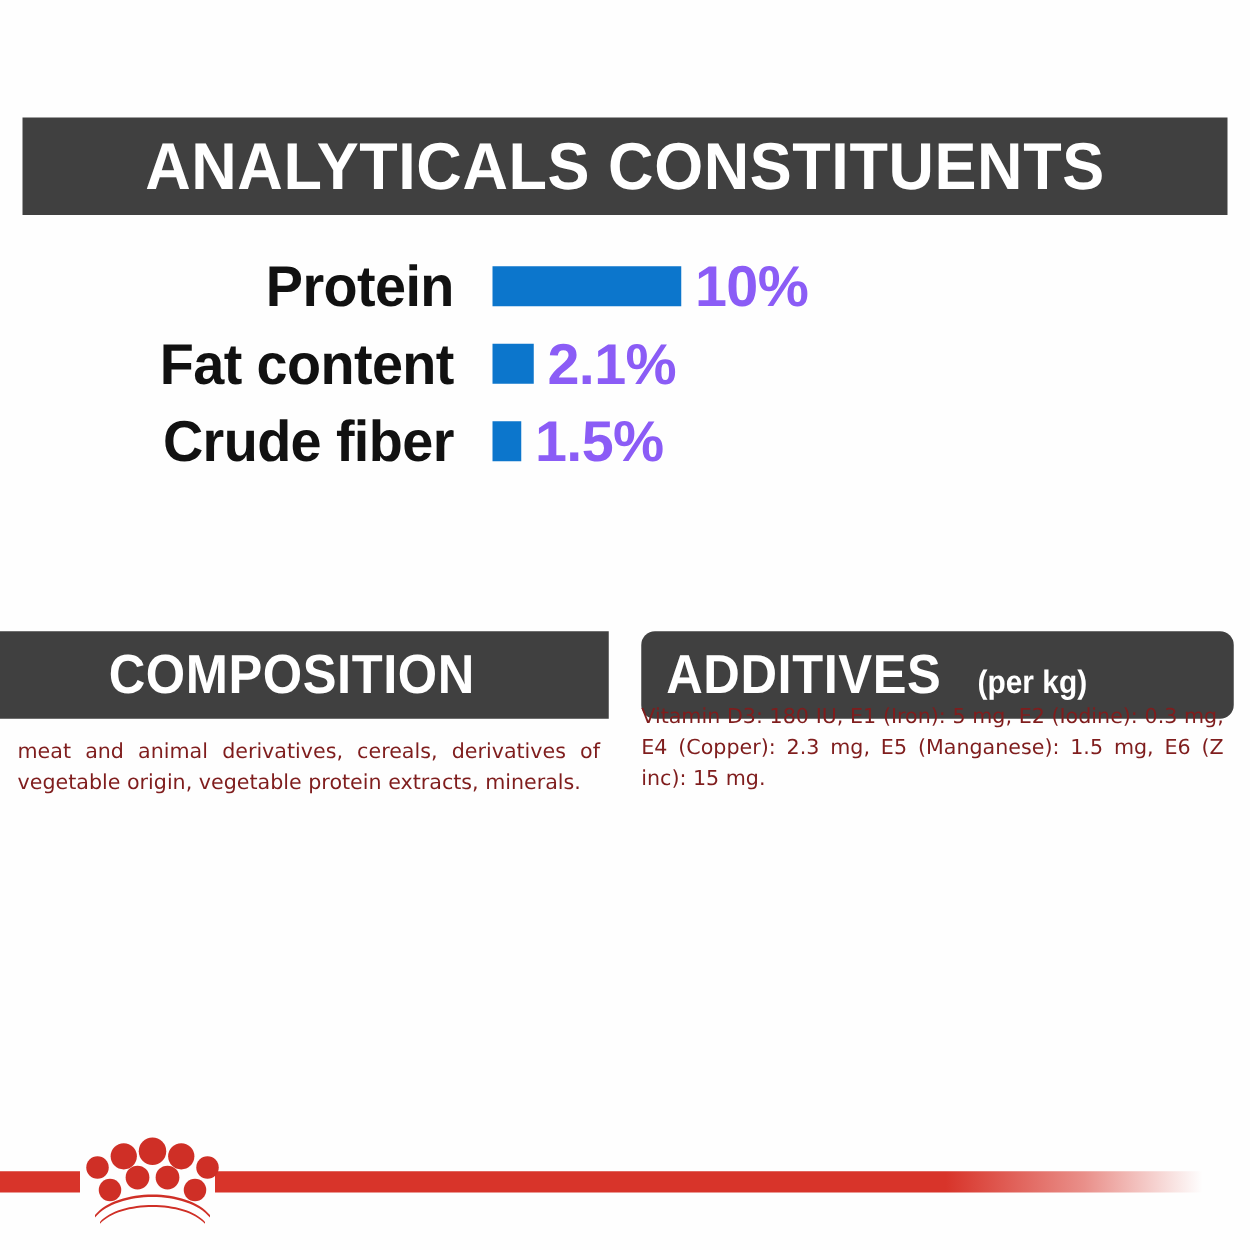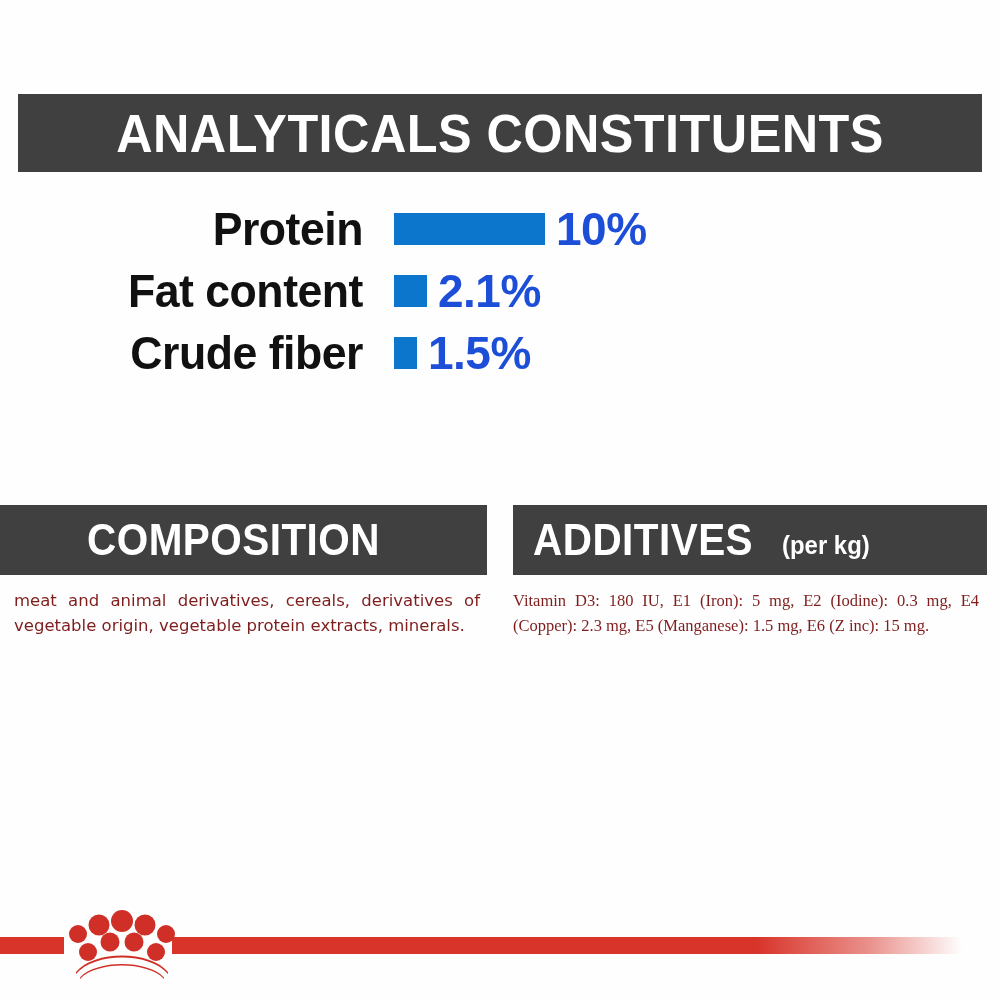--- a/index.html
+++ b/index.html
@@ -69,20 +69,21 @@
     left: 513px;
     top: 505px;
     width: 474px;
     height: 70px;
     padding-left: 20px;
     box-sizing: border-box;
     align-items: baseline;
   }
   #banner-additives {
     align-items: center;
+    border-radius: 11px;
   }
   #banner-additives .banner-title {
     font-size: 44px;
     line-height: 44px;
   }
   #banner-additives .banner-sub {
     color: #ffffff;
     font-family: "Liberation Sans Narrow", "Liberation Sans", sans-serif;
     font-weight: 700;
     font-size: 26px;
@@ -125,21 +126,21 @@
     margin-left: 31px;
     display: flex;
     align-items: center;
   }
   .nutrient-bar {
     background: #0c76cc;
     height: 32px;
   }
   .nutrient-value {
     margin-left: 11px;
-    color: #1d4ed8;
+    color: #8b5cf6;
     font-family: "Liberation Sans Narrow", "Liberation Sans", sans-serif;
     font-weight: 700;
     font-size: 46px;
     line-height: 46px;
     letter-spacing: -0.5px;
     white-space: nowrap;
   }
 
   
   .body-text {
@@ -150,23 +151,22 @@
     line-height: 25px;
     text-align: justify;
   }
   #text-composition {
     left: 14px;
     top: 588px;
     width: 466px;
   }
   #text-additives {
     left: 513px;
-    top: 588px;
+    top: 560px;
     width: 466px;
-    font-family: Liberation Serif, serif;
   }
 
   
   .footer {
     position: absolute;
     left: 0;
     top: 890px;
     width: 1000px;
     height: 110px;
   }

